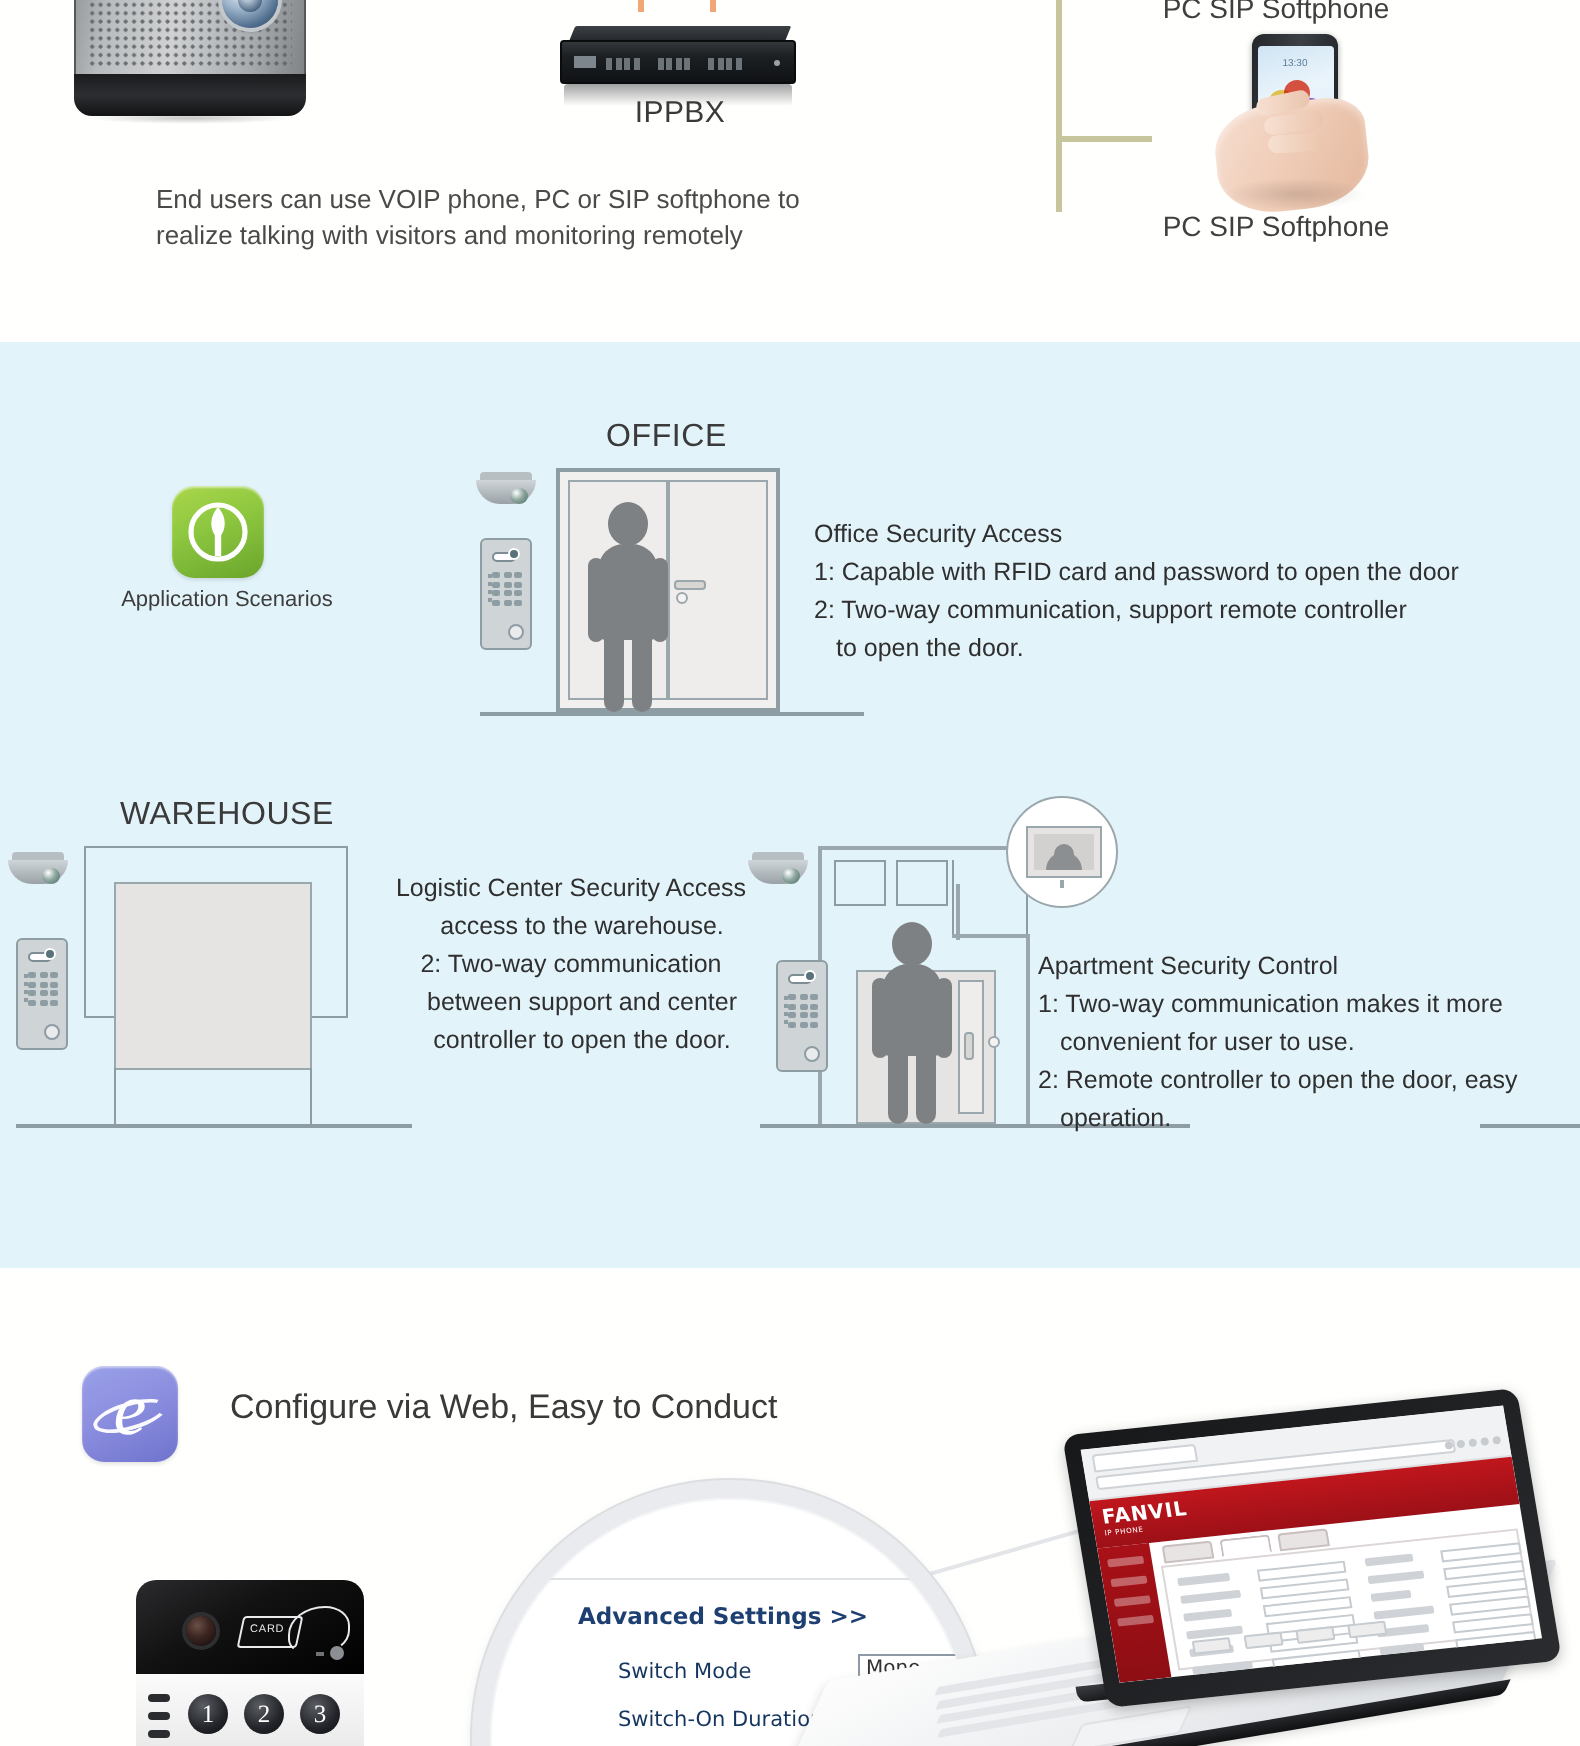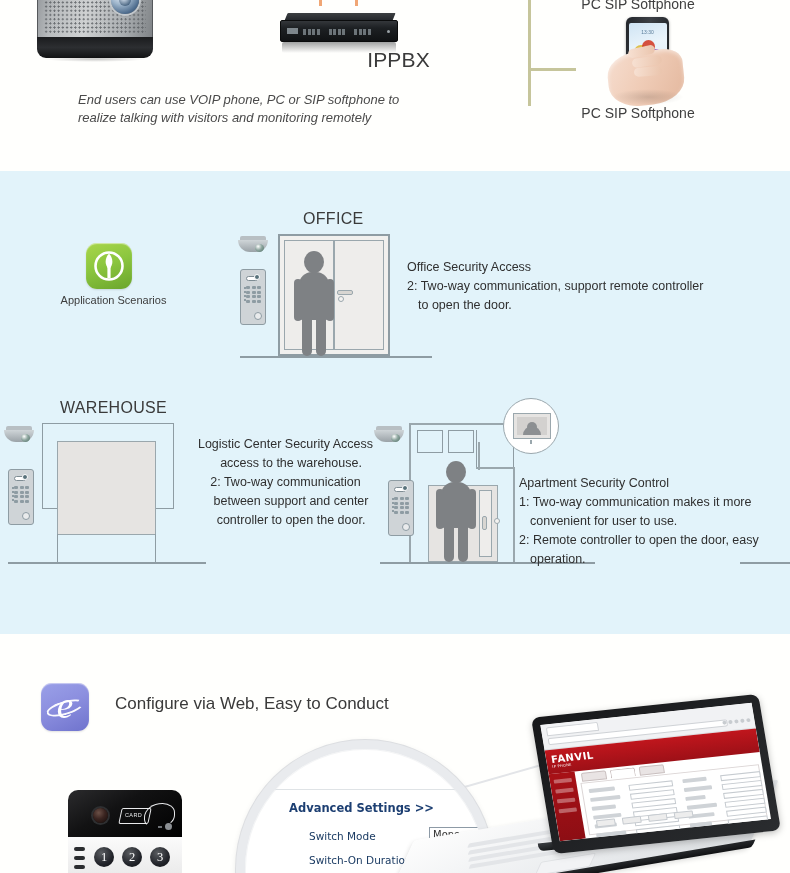--- a/index.html
+++ b/index.html
@@ -65,22 +65,22 @@
   .ippbx-pgrp { display:flex; gap:1.5px; }
   .ippbx-pgrp i { display:block; width:3px; height:6px; background:#6c7479; }
   .ippbx-logo { position:absolute; left:6px; top:7px; width:11px; height:6px; background:#7d868c; }
   .ippbx-led { position:absolute; right:7px; top:9px; width:3px; height:3px; border-radius:50%; background:#9aa2a7; }
   .ippbx-refl {
     position:absolute; left:2px; top:29px; width:114px; height:11px;
     background: linear-gradient(rgba(30,33,36,.42), rgba(30,33,36,0));
     border-radius:2px;
   }
   .ippbx-label {
-    position:absolute; left:250px; top:48px; width:180px; text-align:right;
-    font-size:21px; color:#3a3a3a; letter-spacing:.2px;
+    position:absolute; left:250px; top:48px; width:180px; text-align:center;
+    font-size:15px; color:#3a3a3a; letter-spacing:.2px;
   }
 
   
   .khaki { position:absolute; background:#c6c59b; }
 
   
   .phone-wrap { position:absolute; left:608px; top:17px; width:82px; height:90px; }
   .phone-body {
     position:absolute; left:18px; top:0; width:43px; height:72px;
     background: linear-gradient(100deg,#23262b,#3c4045 45%,#1a1d21);
@@ -104,21 +104,21 @@
   .finger {
     position:absolute; background: linear-gradient(100deg,#f7e1d3,#eac4ac);
     border-radius:7px;
   }
   .phone-glow {
     position:absolute; left:4px; top:72px; width:72px; height:16px; border-radius:50%;
     background: radial-gradient(ellipse at center, rgba(0,0,0,.13), rgba(0,0,0,0) 70%);
   }
   .node-label { position:absolute; font-size:14px; color:#3f3f3f; text-align:center; }
   .para {
-    position:absolute; font-size:13px; line-height:18px; color:#4a4a4a;font-style:italic;
+    position:absolute; font-size:13px; line-height:18px; color:#4a4a4a;
   }
 
   
   #sec-scenarios { position:absolute; left:0; top:171px; width:790px; height:463px; background:#e2f3fa; }
 
   .appicon { position:absolute; left:86px; top:243px; width:46px; height:46px; }
   .appicon-sq {
     width:46px; height:46px; border-radius:11px;
     background: linear-gradient(160deg,#a9d64a 0%, #8cc63f 45%, #6aa52c 100%);
     box-shadow: inset 0 1px 1px rgba(255,255,255,.55), 0 1px 2px rgba(0,0,0,.12);
@@ -451,20 +451,21 @@
     <div class="torso" style="left:6px; top:21px; width:30px; height:48px; border-radius:13px 13px 4px 4px;"></div>
     <div class="arm" style="left:1px; top:28px; width:8px; height:42px;"></div>
     <div class="arm" style="left:33px; top:28px; width:8px; height:42px;"></div>
     <div class="leg" style="left:9px; top:64px; width:10px; height:41px; border-radius:0 0 5px 5px;"></div>
     <div class="leg" style="left:23px; top:64px; width:10px; height:41px; border-radius:0 0 5px 5px;"></div>
   </div>
   <div class="floor" style="left:240px; top:356px; width:192px;"></div>
 
   <div class="bullets" style="left:407px; top:258px; width:370px;">
     <span class="hd">Office Security Access</span>
+    <span class="li">1: Capable with RFID card and password to open the door</span>
     <span class="li">2: Two-way communication, support remote controller</span>
     <span class="li2">to open the door.</span>
   </div>
 
   <div class="ttl" style="left:60px; top:399px;">WAREHOUSE</div>
 
   <div class="dome" style="left:4px; top:426px;">
     <div class="dome-base"></div>
       <div class="dome-body"></div>
       <div class="dome-lens"></div>

